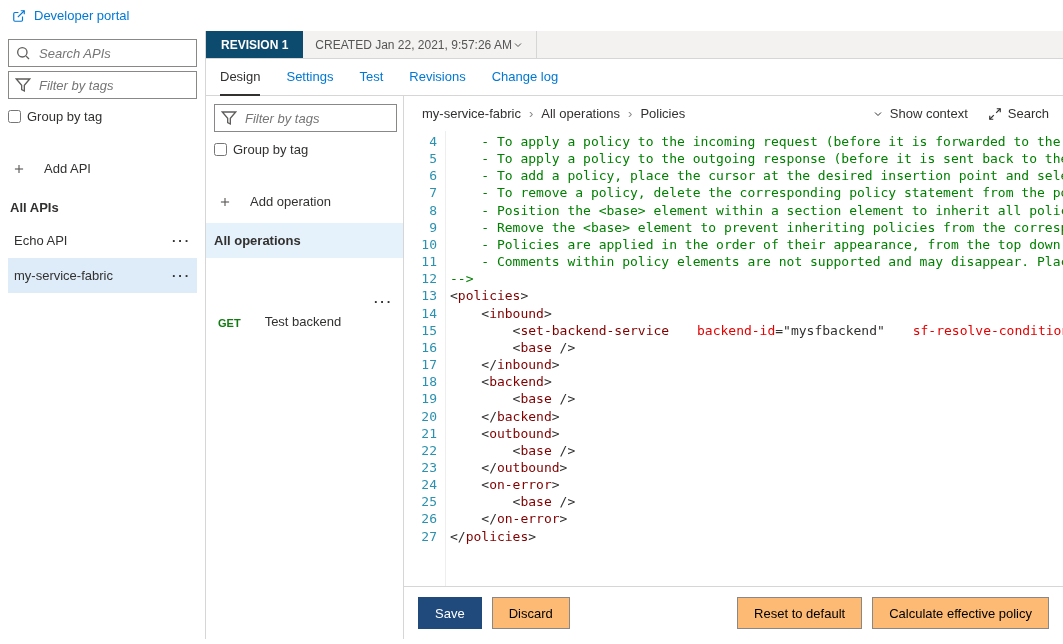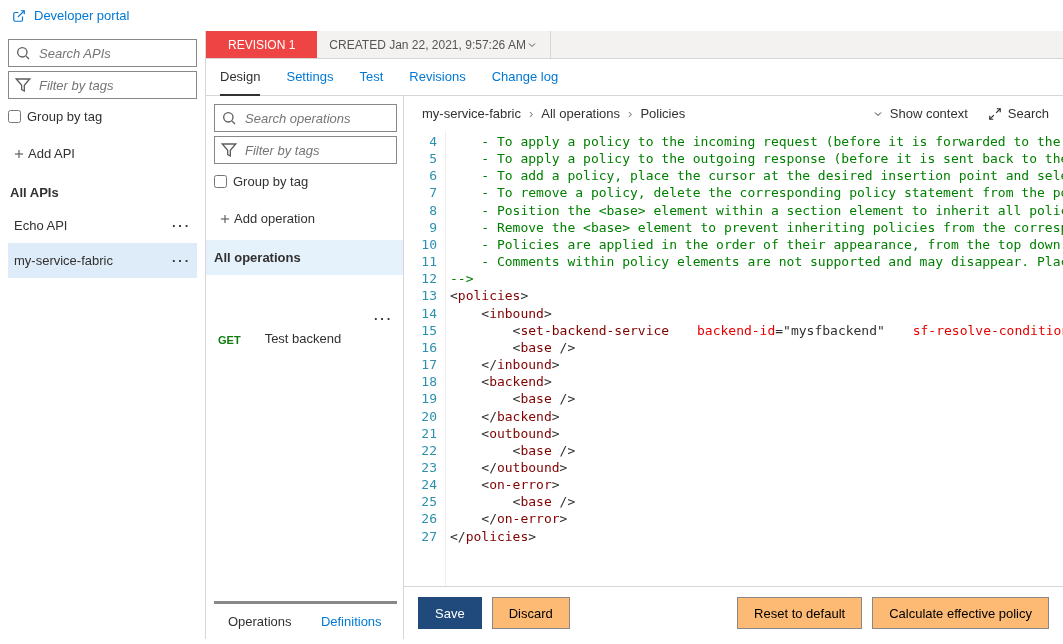--- a/index.html
+++ b/index.html
@@ -23,31 +23,31 @@
 
   .app{display:flex;height:calc(100% - 36px);}
 
   
   .left{width:206px;border-right:1px solid var(--border);display:flex;flex-direction:column;padding:8px 8px 0 8px;}
   .search-input{position:relative;border:1px solid #8a8886;height:28px;margin-bottom:4px;display:flex;align-items:center;padding-left:28px;}
   .search-input svg{position:absolute;left:6px;top:5px;}
   .search-input input{border:0;outline:0;width:100%;font-size:13px;font-style:italic;color:#555;}
   .chk-row{display:flex;align-items:center;gap:6px;margin:6px 0 16px;}
   .chk-row input{margin:0;}
-  .plus-row{display:flex;align-items:center;gap:2px;padding:6px 4px;color:#323130;cursor:pointer;}
+  .plus-row{display:flex;align-items:center;gap:18px;padding:6px 4px;color:#323130;cursor:pointer;margin-top:15px;}
   .plus-row svg{stroke:#605e5c;}
   .section-title{font-weight:600;margin:18px 0 8px 2px;}
   .api-item{display:flex;align-items:center;justify-content:space-between;padding:10px 6px;cursor:pointer;}
   .api-item.selected{background:#deecf9;}
   .dots{letter-spacing:2px;font-weight:700;color:#323130;}
 
   
   .right{flex:1;display:flex;flex-direction:column;min-width:0;}
   .revbar{height:28px;background:#f3f2f1;border-bottom:1px solid var(--border);display:flex;align-items:center;font-size:12px;}
-  .rev-badge{background:#ef4444;color:#fff;font-weight:400;padding:0 22px;height:100%;display:flex;align-items:center;}
+  .rev-badge{background:#0c4a6e;color:#fff;font-weight:700;padding:0 15px;height:100%;display:flex;align-items:center;}
   .rev-created{padding:11px 12px;color:#555;border-right:1px solid var(--border);height:100%;display:flex;align-items:center;gap:0;}
   .tabs{display:flex;gap:26px;padding:0 14px;border-bottom:1px solid var(--border);}
   .tab{padding:10px 0;cursor:pointer;color:var(--blue);}
   .tab.active{color:#323130;border-bottom:2px solid #323130;margin-bottom:-1px;}
 
   .design-body{flex:1;display:flex;min-height:0;}
 
   
   .mid{width:198px;border-right:1px solid var(--border);display:flex;flex-direction:column;padding:8px 6px 0 8px;}
   .allops{background:var(--sel);padding:10px 8px;font-weight:600;margin:8px -6px 8px -8px;}
@@ -145,27 +145,20 @@
       <div class="tab">Test</div>
       <div class="tab">Revisions</div>
       <div class="tab">Change log</div>
     </div>
 
     <div class="design-body">
 
       <div class="mid">
         <div class="search-input">
           <svg width="16" height="16" viewBox="0 0 24 24" fill="none" stroke="#605e5c" stroke-width="2">
-              <circle cx="11" cy="11" r="7"></circle>
-              <line x1="21" y1="21" x2="16.65" y2="16.65"></line>
-            </svg>
-          <input placeholder="Search operations" style="">
-        </div>
-        <div class="search-input">
-          <svg width="16" height="16" viewBox="0 0 24 24" fill="none" stroke="#605e5c" stroke-width="2">
               <polygon points="22 3 2 3 10 12.46 10 19 14 21 14 12.46 22 3"></polygon>
             </svg>
           <input placeholder="Filter by tags" style="">
         </div>
         <label class="chk-row">
           <input type="checkbox" style="">
           <span>Group by tag</span>
         </label>
         <div class="plus-row">
           <svg width="14" height="14" viewBox="0 0 24 24" fill="none" stroke-width="2">
@@ -174,24 +167,20 @@
             </svg>
           <span>Add operation</span>
         </div>
         <div class="allops">All operations</div>
         <div class="op-item">
           <div class="op-left">
             <span class="verb">GET</span>
             <span>Test backend</span>
           </div>
           <span class="dots">···</span>
-        </div>
-        <div class="bottom-tabs">
-          <div class="bt">Operations</div>
-          <div class="bt link">Definitions</div>
         </div>
       </div>
 
       <div class="main">
         <div class="crumb-bar">
           <div class="crumbs">
             <span>my-service-fabric</span>
               <span class="sep">›</span>
             <span>All operations</span>
               <span class="sep">›</span>

